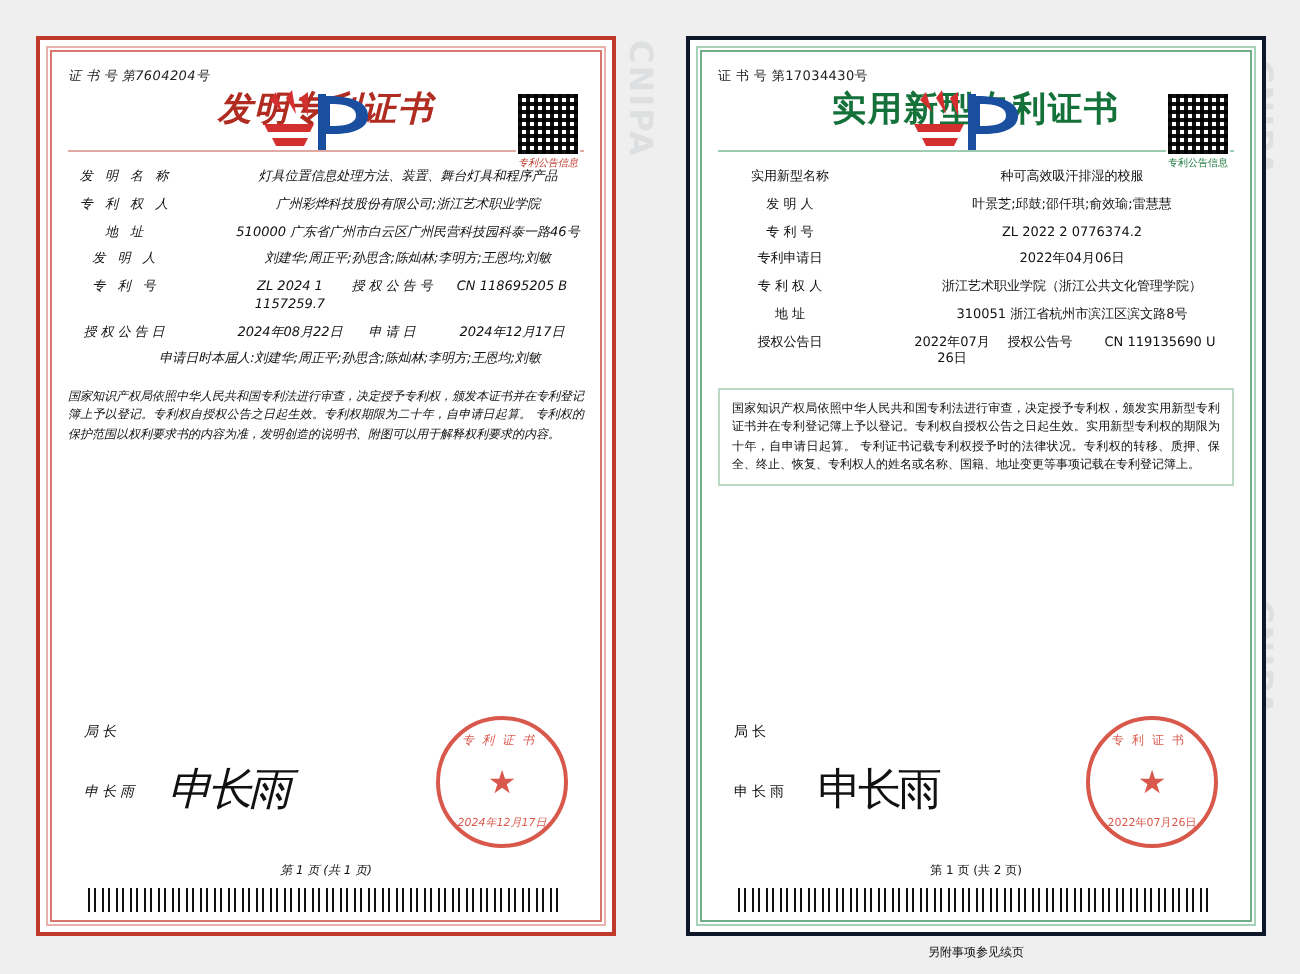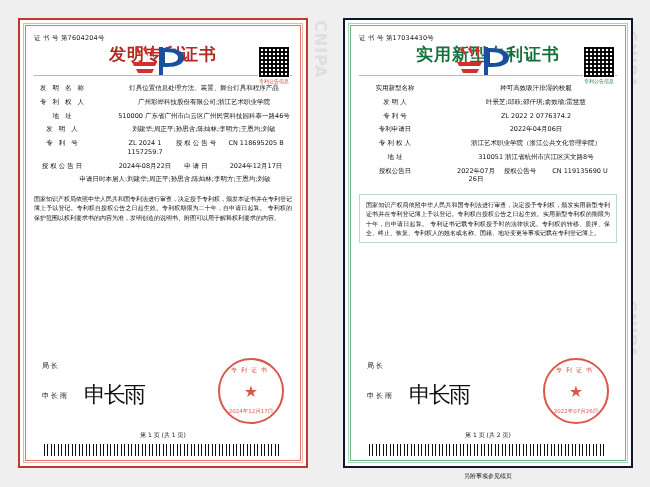--- a/index.html
+++ b/index.html
@@ -9,21 +9,21 @@
     font-family:"DejaVu Sans","Liberation Sans",sans-serif;
     overflow:hidden;
   }
   .page{position:relative;width:650px;height:487px;}
   .cert{
     position:absolute;top:18px;
     width:290px;height:450px;
     background:#ffffff;
     box-sizing:border-box;
   }
-  .cert.left{left:18px;border:2px solid #c0392b;}
+  .cert.left{left:18px;border:2px solid #c0392b;font-style:italic;}
   .cert.right{left:343px;border:2px solid #0f172a;}
   .inner{
     position:absolute;inset:5px;
     box-sizing:border-box;
   }
   .cert.left .inner{border:1px solid #d9776c;}
   .cert.right .inner{border:1px solid #6fae87;}
   .inner2{position:absolute;inset:3px;box-sizing:border-box;}
   .cert.left .inner2{border:1px solid #e8b3ac;}
   .cert.right .inner2{border:1px solid #a8d2b8;}

